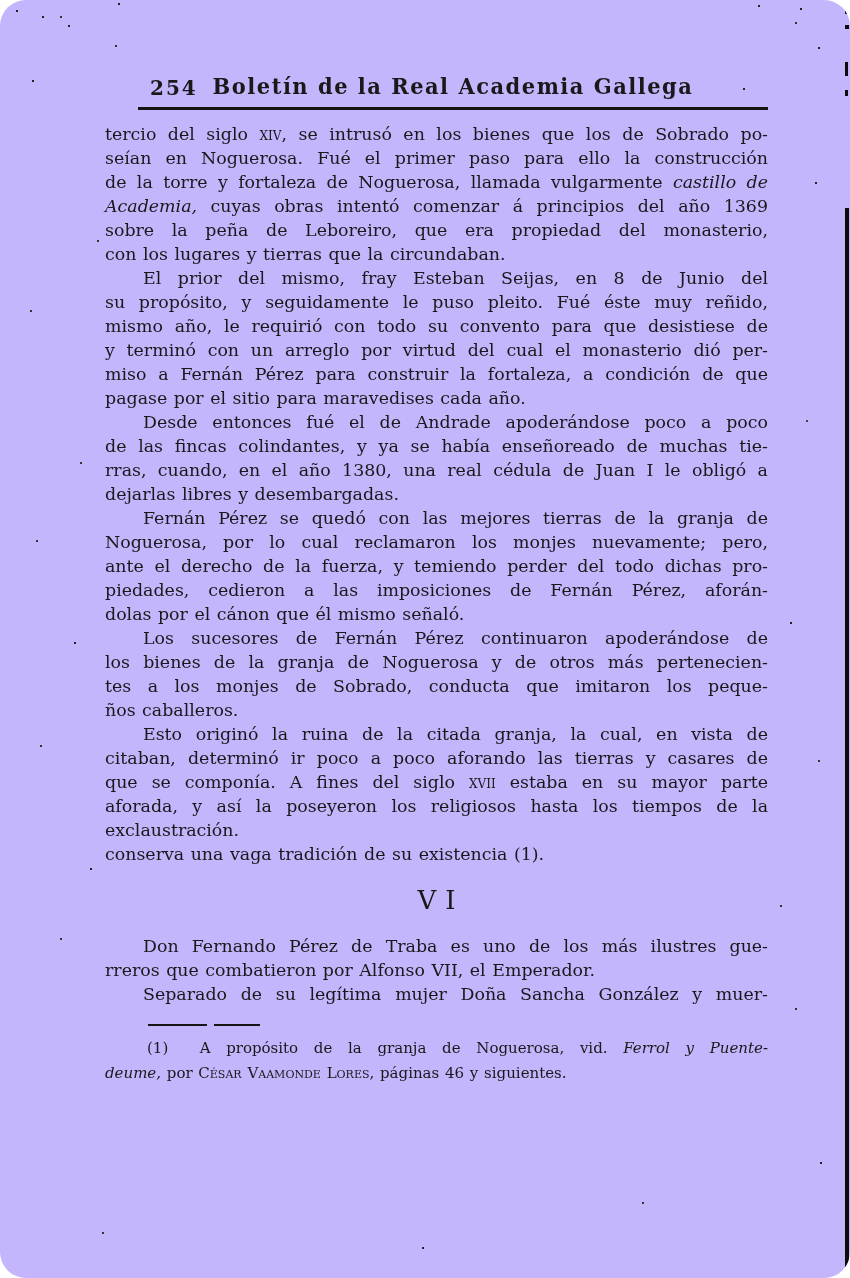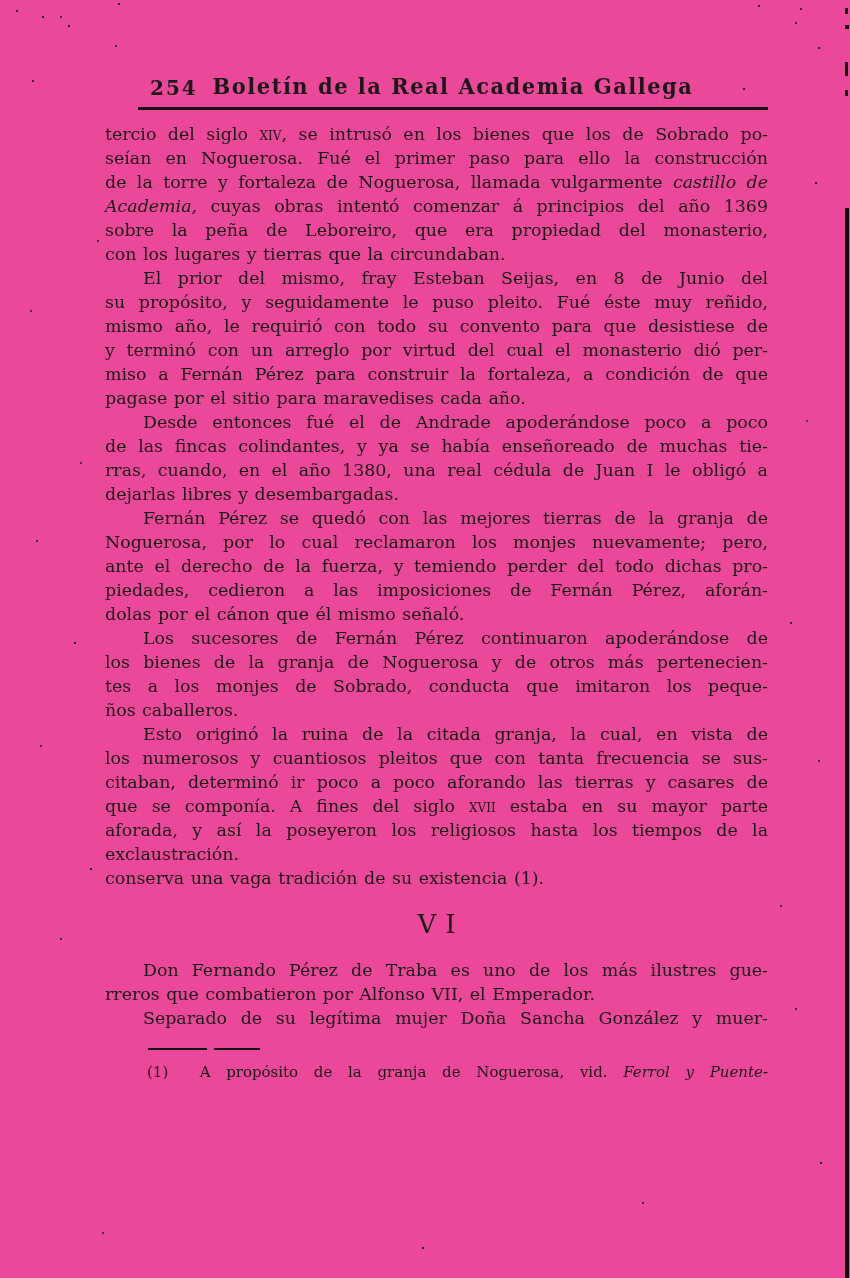--- a/index.html
+++ b/index.html
@@ -1,22 +1,23 @@
 <!DOCTYPE html>
 <html><head>
 <meta charset="utf-8">
 <style>
   html,body{margin:0;padding:0;}
   .page{
     position:relative;
     width:850px;height:1278px;
-    background:#ec4899;
+    background:#c4b5fd;
     overflow:hidden;
     font-family:"DejaVu Serif", serif;
     color:#191919;
+    border-radius:26px;
   }
   
   .page-header{
     position:absolute;left:138px;top:74px;width:630px;height:30px;
   }
   .page-number{
     position:absolute;left:12px;top:2px;
     font-size:20px;letter-spacing:2px;font-weight:bold;
   }
   .header-title{
@@ -123,40 +124,40 @@
         <div class="line">dolas por el cánon que él mismo señaló.</div>
       </div>
       <div class="para">
         <div class="line fill indent">Los sucesores de Fernán Pérez continuaron apoderándose de</div>
         <div class="line fill">los bienes de la granja de Noguerosa y de otros más pertenecien-</div>
         <div class="line fill">tes a los monjes de Sobrado, conducta que imitaron los peque-</div>
         <div class="line">ños caballeros.</div>
       </div>
       <div class="para">
         <div class="line fill indent">Esto originó la ruina de la citada granja, la cual, en vista de</div>
-        <div class="line fill">los numerosos y cuantiosos pleitos que con tanta frecuencia se sus-</div>
         <div class="line fill">citaban, determinó ir poco a poco aforando las tierras y casares de</div>
         <div class="line fill">que se componía. A fines del siglo <span class="sc">xvii</span> estaba en su mayor parte</div>
         <div class="line fill">aforada, y así la poseyeron los religiosos hasta los tiempos de la</div>
         <div class="line">exclaustración.</div>
       </div>
       <div class="para">
         <div class="line">conserva una vaga tradición de su existencia (1).</div>
       </div>
       <div class="section-heading">VI</div>
       <div class="para">
         <div class="line fill indent">Don Fernando Pérez de Traba es uno de los más ilustres gue-</div>
         <div class="line">rreros que combatieron por Alfonso VII, el Emperador.</div>
       </div>
       <div class="para">
         <div class="line fill indent">Separado de su legítima mujer Doña Sancha González y muer-</div>
       </div>
       <div class="footnote-rule"></div>
       <div class="footnote">
         <div class="line fill indent">(1)&nbsp; A propósito de la granja de Noguerosa, vid. <i>Ferrol y Puente-</i></div>
+        <div class="line"><i>deume,</i> por <span class="sc">César Vaamonde Lores</span>, páginas 46 y siguientes.</div>
       </div>
     </div>
 
   <div class="scan-edge-line edge-a"></div>
   <div class="scan-edge-line edge-b"></div>
   <div class="scan-edge-line edge-c"></div>
   <div class="scan-edge-line edge-d"></div>
   <div class="scan-edge-line edge-main"></div>
   <div class="scan-speckles"></div>
 

